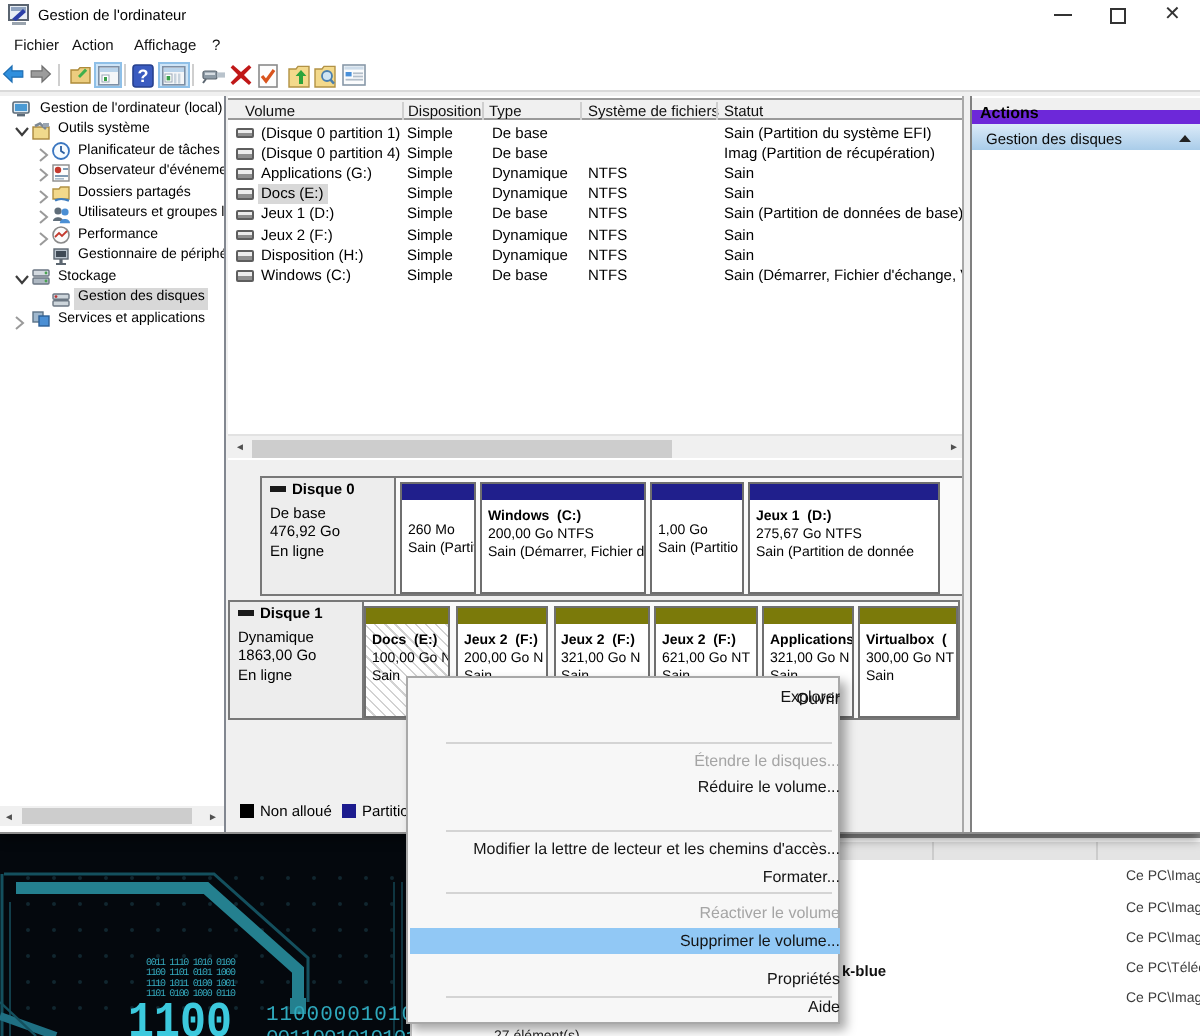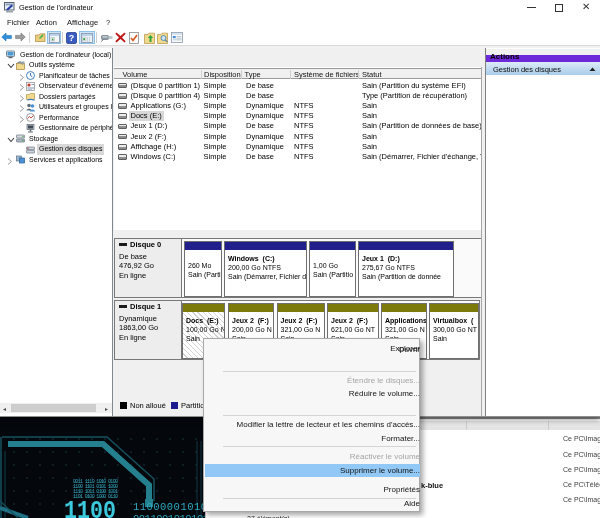--- a/index.html
+++ b/index.html
@@ -15,21 +15,21 @@
 .expsep { top:2px; width:1px; height:9px; background:#cccccc; }
 .exppath { left:357px; width:45px; height:10px; font-size:7px; white-space:nowrap; color:#3c3c3c; }
 
 #cmwin { left:0; top:0; width:600px; height:417px; background:#f0f0f0; border-bottom:1px solid #8f8f8f; box-shadow:0 3px 5px rgba(0,0,0,0.38); }
 #titlebar { left:0; top:0; width:600px; height:15px; background:#fff; }
 #title { left:19px; top:3px; font-size:7.4px; color:#000; }
 #menubar { left:0; top:15px; width:600px; height:13px; background:#fff; font-size:7.5px; color:#111; }
 #toolbar { left:0; top:28px; width:600px; height:18px; background:#fff; border-bottom:1px solid #d9d9d9; }
 
 #treepanel { left:0; top:48px; width:113px; height:368px; background:#fff; border-right:1px solid #828790; overflow:hidden; }
-#volpane { left:114px; top:48px; width:368px; height:182px; background:#fff; border-right:1px solid #a8a8a8; overflow:hidden;margin-top:19px; }
+#volpane { left:114px; top:48px; width:368px; height:182px; background:#fff; border-right:1px solid #a8a8a8; overflow:hidden; }
 #diskpane { left:114px; top:230px; width:368px; height:186px; background:#f0f0f0; border-right:1px solid #a8a8a8; overflow:hidden; }
 #actions { left:485px; top:48px; width:115px; height:368px; background:#fff; border-left:1px solid #808080; overflow:hidden; }
 
 #volhead { left:0; top:1px; width:368px; height:11px; background:#f0f0f0; border-top:1px solid #9a9a9a; border-bottom:1px solid #9a9a9a; }
 .vh { top:1px; height:9px; font-size:7.5px; color:#111; line-height:9px; }
 .vsep { top:1px; width:1px; height:9px; background:#cfcfcf; }
 .vrow { left:0; width:368px; height:10.2px; font-size:7.5px; color:#000; line-height:10.2px; white-space:nowrap; }
 .vc { position:absolute; top:0; height:10.2px; line-height:10.2px; }
 .vicon { position:absolute; top:2.4px; width:9px; height:5.6px; background:linear-gradient(#ececec 45%, #8f8f8f 45%); border:1px solid #5e5e5e; border-radius:1px; }
 
@@ -344,21 +344,21 @@
           <span class="vc" style="left:16.5px;">(Disque 0 partition 1)</span>
           <span class="vc" style="left:89.5px;">Simple</span>
           <span class="vc" style="left:132px;">De base</span>
           <span class="vc" style="left:248px;">Sain (Partition du système EFI)</span>
         </div>
       <div class="abs vrow" style="top:23.7px;">
           <span class="vicon" style="left:4px;"></span>
           <span class="vc" style="left:16.5px;">(Disque 0 partition 4)</span>
           <span class="vc" style="left:89.5px;">Simple</span>
           <span class="vc" style="left:132px;">De base</span>
-          <span class="vc" style="left:248px;">Type (Partition de récupération)</span>
+          <span class="vc" style="left:248px;">Imag (Partition de récupération)</span>
         </div>
       <div class="abs vrow" style="top:33.9px;">
           <span class="vicon" style="left:4px;"></span>
           <span class="vc" style="left:16.5px;">Applications (G:)</span>
           <span class="vc" style="left:89.5px;">Simple</span>
           <span class="vc" style="left:132px;">Dynamique</span>
           <span class="vc" style="left:180px;">NTFS</span>
           <span class="vc" style="left:248px;">Sain</span>
         </div>
       <div class="abs vrow" style="top:44.1px;">
@@ -381,42 +381,42 @@
       <div class="abs vrow" style="top:64.5px;">
           <span class="vicon" style="left:4px;"></span>
           <span class="vc" style="left:16.5px;">Jeux 2 (F:)</span>
           <span class="vc" style="left:89.5px;">Simple</span>
           <span class="vc" style="left:132px;">Dynamique</span>
           <span class="vc" style="left:180px;">NTFS</span>
           <span class="vc" style="left:248px;">Sain</span>
         </div>
       <div class="abs vrow" style="top:74.7px;">
           <span class="vicon" style="left:4px;"></span>
-          <span class="vc" style="left:16.5px;">Affichage (H:)</span>
+          <span class="vc" style="left:16.5px;">Disposition (H:)</span>
           <span class="vc" style="left:89.5px;">Simple</span>
           <span class="vc" style="left:132px;">Dynamique</span>
           <span class="vc" style="left:180px;">NTFS</span>
           <span class="vc" style="left:248px;">Sain</span>
         </div>
       <div class="abs vrow" style="top:84.9px;">
           <span class="vicon" style="left:4px;"></span>
           <span class="vc" style="left:16.5px;">Windows (C:)</span>
           <span class="vc" style="left:89.5px;">Simple</span>
           <span class="vc" style="left:132px;">De base</span>
           <span class="vc" style="left:180px;">NTFS</span>
           <span class="vc" style="left:248px;">Sain (Démarrer, Fichier d'échange, Vid</span>
         </div>
       <div class="abs hscroll" style="left:0;top:169px;width:368px;border-top:1px solid #e2e2e2;">
         <div class="abs sbtn" style="left:0;top:0;">◄</div>
         <div class="abs sbtn" style="left:357px;top:0;">►</div>
         <div class="abs sthumb" style="left:12px;width:210px;"></div>
       </div>
     </div>
     <div id="diskpane" class="abs">
-      <div class="abs diskrow" style="left:0;top:8px;width:410px;height:60px;">
+      <div class="abs diskrow" style="left:16px;top:8px;width:410px;height:60px;">
         <div class="disklabel abs">
           <div class="abs" style="left:4px;top:4px;width:8px;height:3px;background:#1a1a1a;"></div>
           <b class="abs" style="left:15px;top:1px;">Disque 0</b>
           <span class="abs" style="left:4px;top:12.5px;">De base</span>
           <span class="abs" style="left:4px;top:22px;">476,92 Go</span>
           <span class="abs" style="left:4px;top:31.5px;">En ligne</span>
         </div>
         <div class="abs part" style="left:69px;top:2px;width:38px;height:55.5px;">
             <div class="pbar navy"></div>
             <span class="ptxt" style="top:20px;">260 Mo</span>

